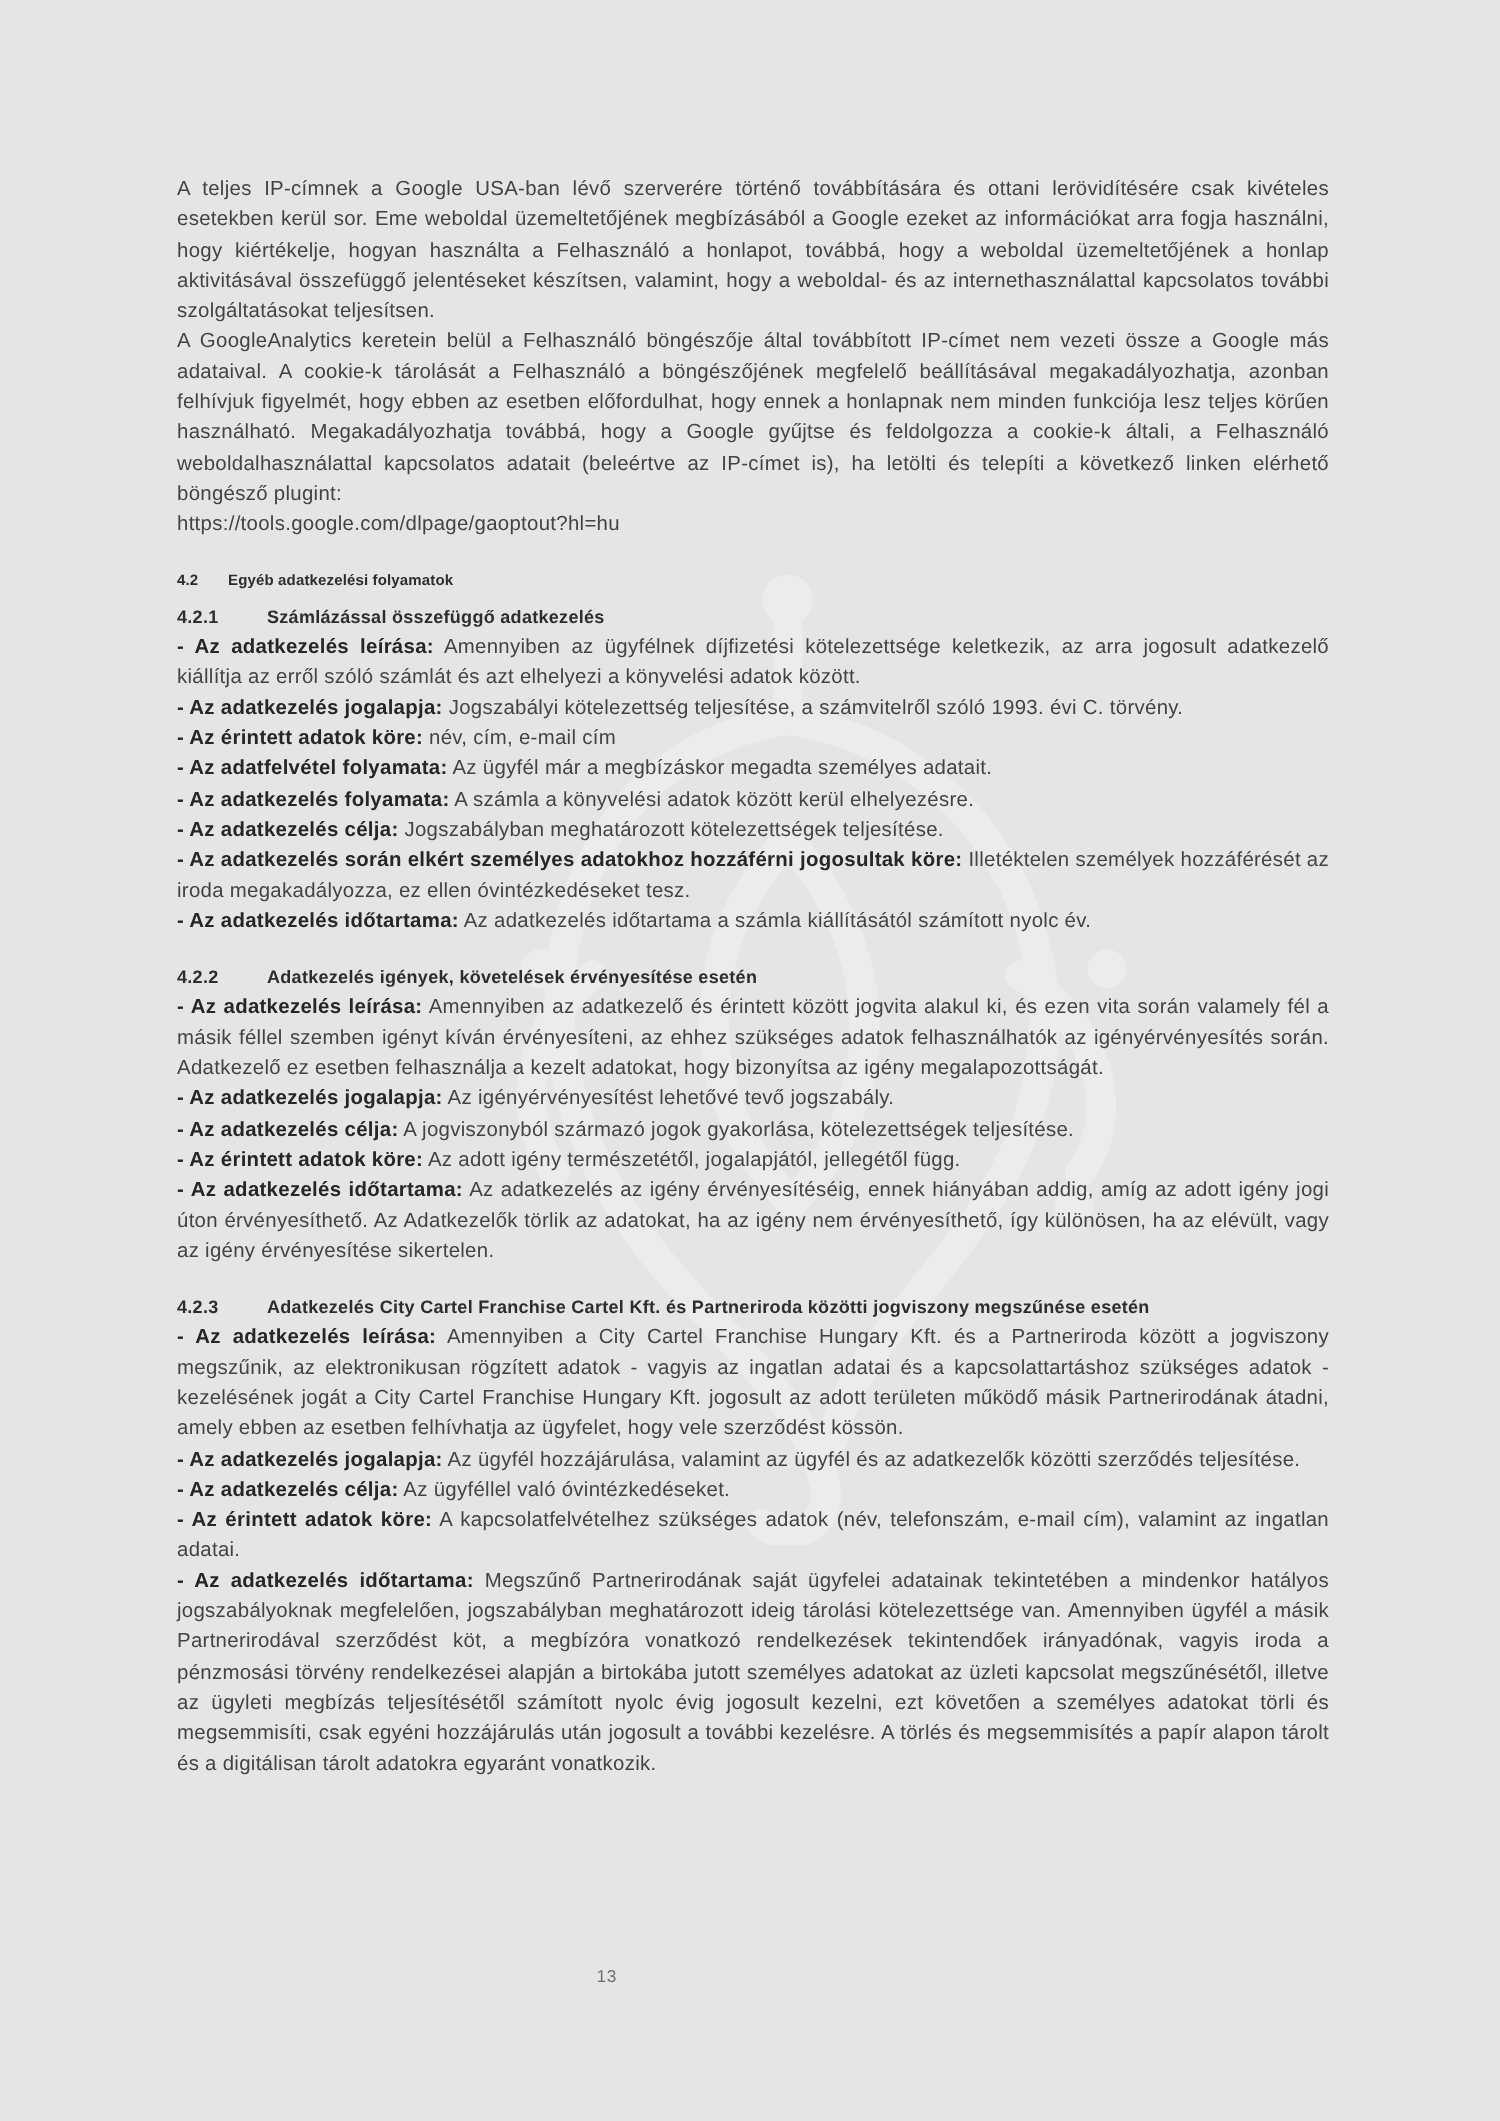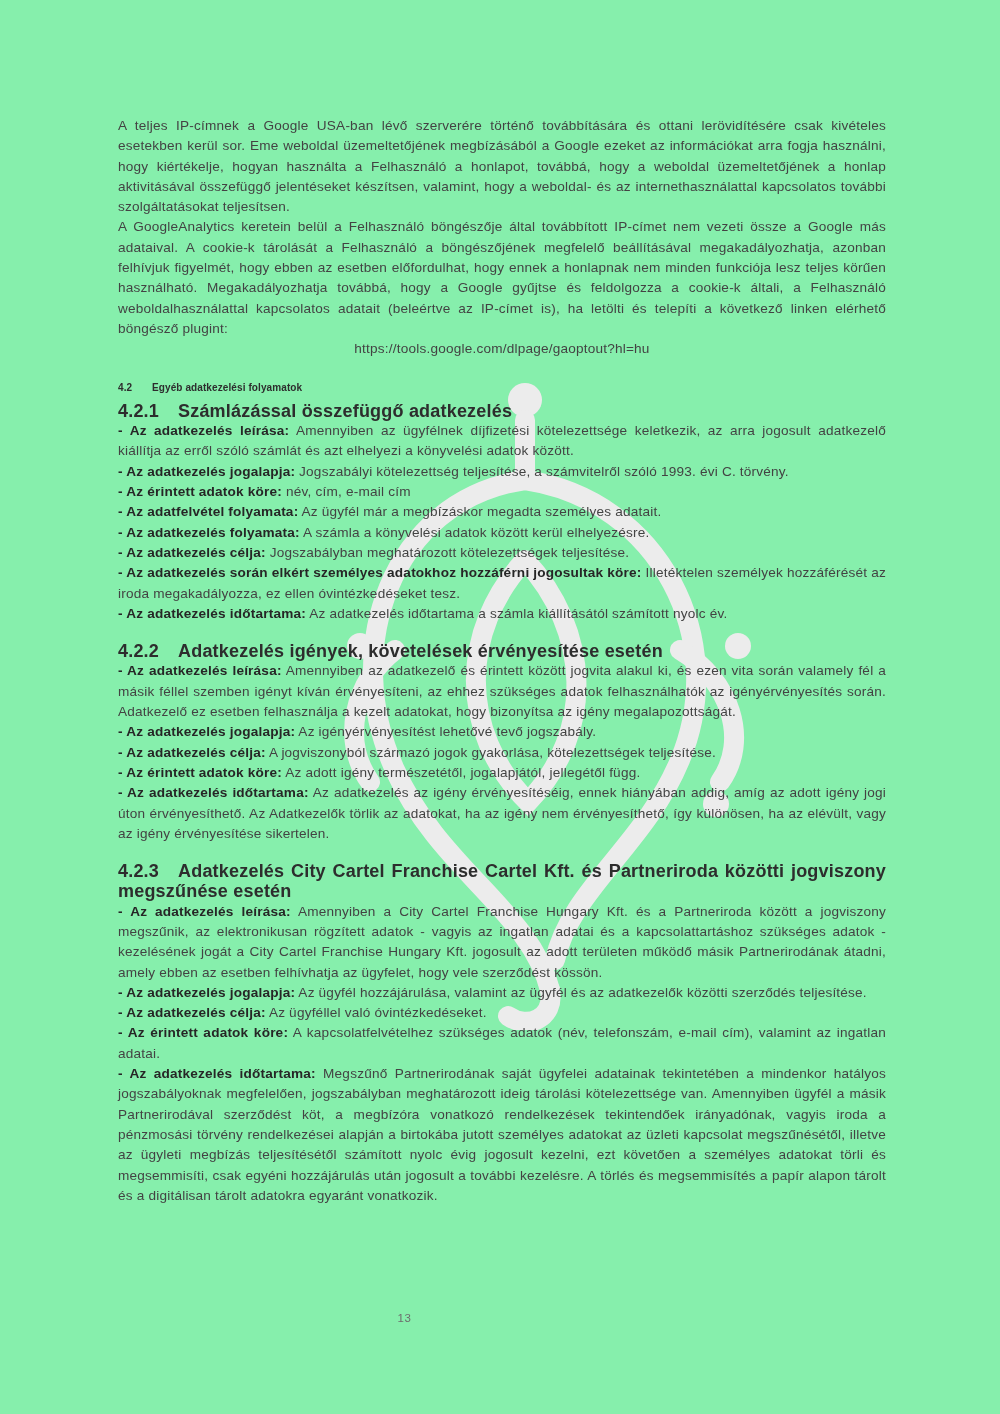--- a/index.html
+++ b/index.html
@@ -3,46 +3,46 @@
 <meta charset="utf-8">
 <style>
   html,body { margin:0; padding:0; }
   body {
     width:1000px; height:1414px;
     background:#ffffff;
     font-family:"Liberation Sans", sans-serif;
     position:relative;
     overflow:hidden;
   }
-  .page { position:absolute; inset:0; background:#86efac;text-decoration:underline; }
+  .page { position:absolute; inset:0; background:#e5e5e5;text-decoration:underline; }
   .watermark {
     position:absolute; left:300px; top:350px; z-index:0;
   }
   .content {
     position:absolute; left:118px; top:116px; width:768px; z-index:1;
     color:#434343;
     font-size:13.6px; line-height:20.3px;
     text-align:justify;
     letter-spacing:0.2px;
   }
   .content p { margin:0; }
   .h1 {
     font-size:10px; font-weight:bold; color:#2d2d2d;
     margin-top:18px !important; letter-spacing:0.1px;
   }
   .h1 .num { display:inline-block; width:34px; }
   .h2 {
-    font-size:18px; font-weight:bold; color:#2d2d2d;
+    font-size:12px; font-weight:bold; color:#2d2d2d;
     margin-top:3px !important;
   }
   .h2 .num { display:inline-block; width:60px; }
   .h2.gap { margin-top:17px !important; }
   .h2.wrap { text-align:justify; }
   .item b { color:#262626; }
-  .urlline { text-align:center; }
+  .urlline { text-align:left; }
   .pagenum {
     position:absolute; top:1312px; left:0; width:809px;
     text-align:center; font-size:11.5px; color:#6d6d6d; z-index:1;
     letter-spacing:0.5px;
   }
 </style>
 </head>
 <body>
 
 <div class="page">

